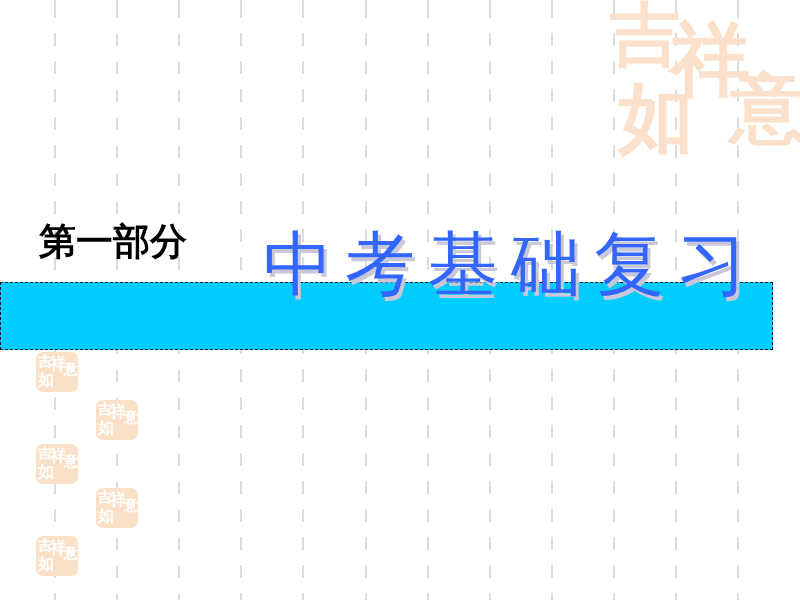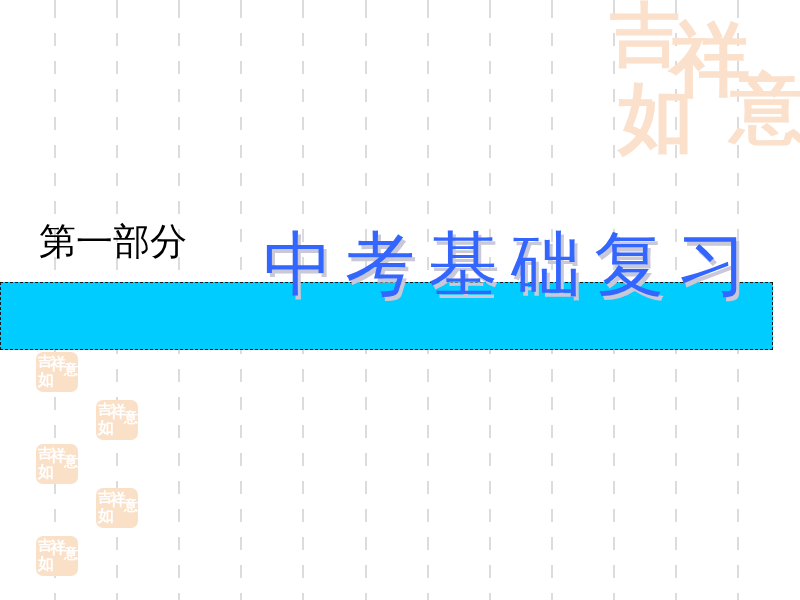--- a/index.html
+++ b/index.html
@@ -11,21 +11,21 @@
   .seal { position:absolute; width:42px; height:40px; border-radius:7px; background:#fbe0c8; overflow:hidden; }
   .seal span { position:absolute; color:#fff; font-weight:bold; line-height:1; }
   .seal .c1 { left:2px; top:2px; font-size:14px; }
   .seal .c2 { left:14px; top:4px; font-size:16px; }
   .seal .c3 { left:28px; top:10px; font-size:14px; }
   .seal .c4 { left:2px; top:20px; font-size:16px; }
   .big-seal { position:absolute; left:610px; top:0; width:190px; height:165px; }
   .big-seal span { position:absolute; color:#fbe0cb; font-weight:bold; line-height:1; }
   .cyan-bar { position:absolute; left:0; top:282px; width:773px; height:68px; background:#00ccff;
     border:1px dashed #1a1a1a; box-sizing:border-box; }
-  .part-label { position:absolute; left:39px; top:218px; font-size:37px; font-weight:normal; color:#000; letter-spacing:0px; line-height:48px; }
+  .part-label { position:absolute; left:39px; top:218px; font-size:37px; font-weight:bold; color:#000; letter-spacing:0px; line-height:48px; }
   .title { position:absolute; top:216px; left:262px; height:100px; }
   .title span { position:absolute; top:0; width:72px; text-align:center; font-size:70px; color:#3366ff; line-height:96px;
     text-shadow: 3px 4px 0 #c8c8d8; font-family:"DejaVu Sans", sans-serif; }
 </style>
 </head>
 <body>
 
 <div class="slide">
 
   <div class="vline" style="left:54px"></div>

